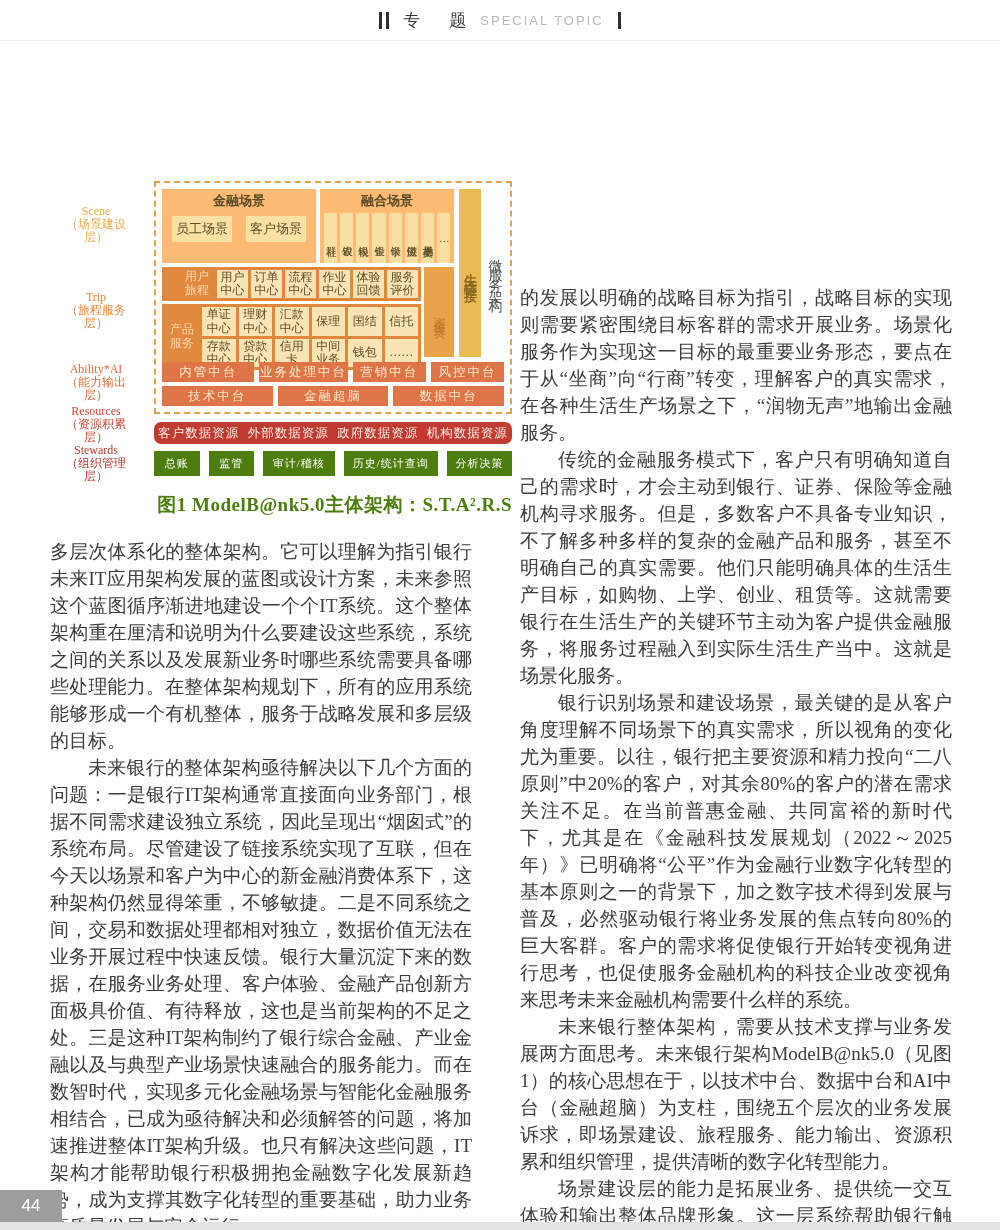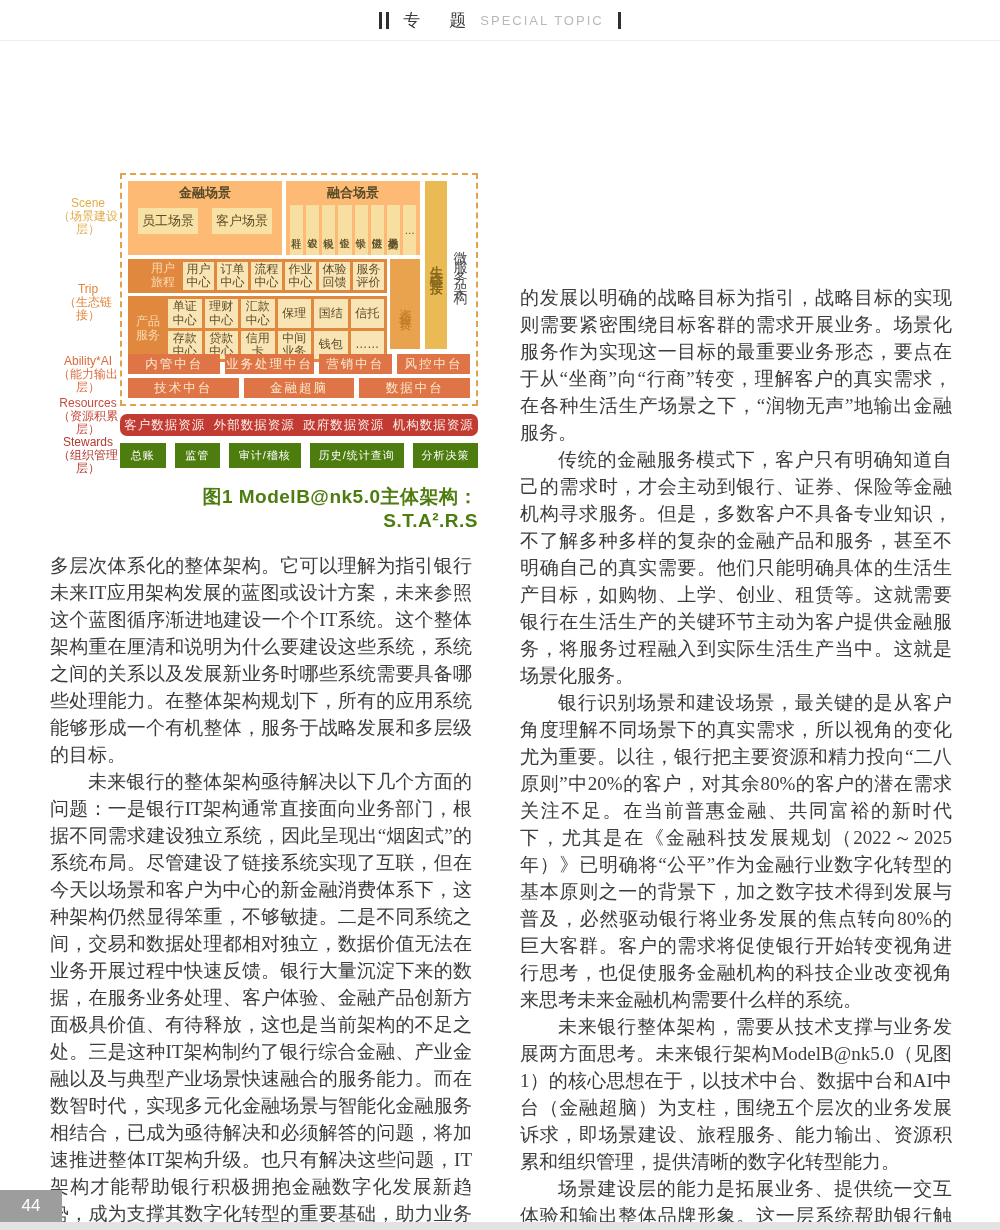--- a/index.html
+++ b/index.html
@@ -19,21 +19,21 @@
   
   .content{display:flex;gap:48px;padding:0 50px;}
   .col-left{width:422px;flex:none;padding-top:124px;}
   .col-right{width:432px;flex:none;padding-top:243px;}
 
   .body-p{margin:0;text-align:justify;font-size:19px;line-height:27px;color:#3c3c3c;text-indent:2em;}
   .body-p.no-indent{text-indent:0;}
   .first-after-figure{margin-top:20px;}
 
   
-  .arch-figure{margin:8px;display:flex;font-family:Liberation Sans, sans-serif;}
+  .arch-figure{margin:16px;display:flex;font-family:Liberation Serif, serif;gap:26px;}
   .labels-col{width:62px;flex:none;position:relative;}
   .side-label{position:absolute;left:0;width:60px;text-align:center;font-size:12px;line-height:13px;}
   .side-label .en{display:block;}
   .lbl-scene{top:24px;color:#E3AC4A;}
   .lbl-trip{top:110px;color:#E1873D;}
   .lbl-ability{top:182px;color:#DB6B3F;}
   .lbl-resources{top:224px;color:#C74B3B;}
   .lbl-stewards{top:263px;color:#B23A31;}
 
   .diagram{width:358px;flex:none;}
@@ -116,21 +116,21 @@
   <div class="content">
 
     <div class="col-left">
 
       <figure class="arch-figure">
         <div class="labels-col">
           <div class="side-label lbl-scene">
             <span class="en">Scene</span><span>（场景建设层）</span>
           </div>
           <div class="side-label lbl-trip">
-            <span class="en">Trip</span><span>（生态链接）</span>
+            <span class="en">Trip</span><span>（旅程服务层）</span>
           </div>
           <div class="side-label lbl-ability">
             <span class="en">Ability*AI</span><span>（能力输出层）</span>
           </div>
           <div class="side-label lbl-resources">
             <span class="en">Resources</span><span>（资源积累层）</span>
           </div>
           <div class="side-label lbl-stewards">
             <span class="en">Stewards</span><span>（组织管理层）</span>
           </div>

